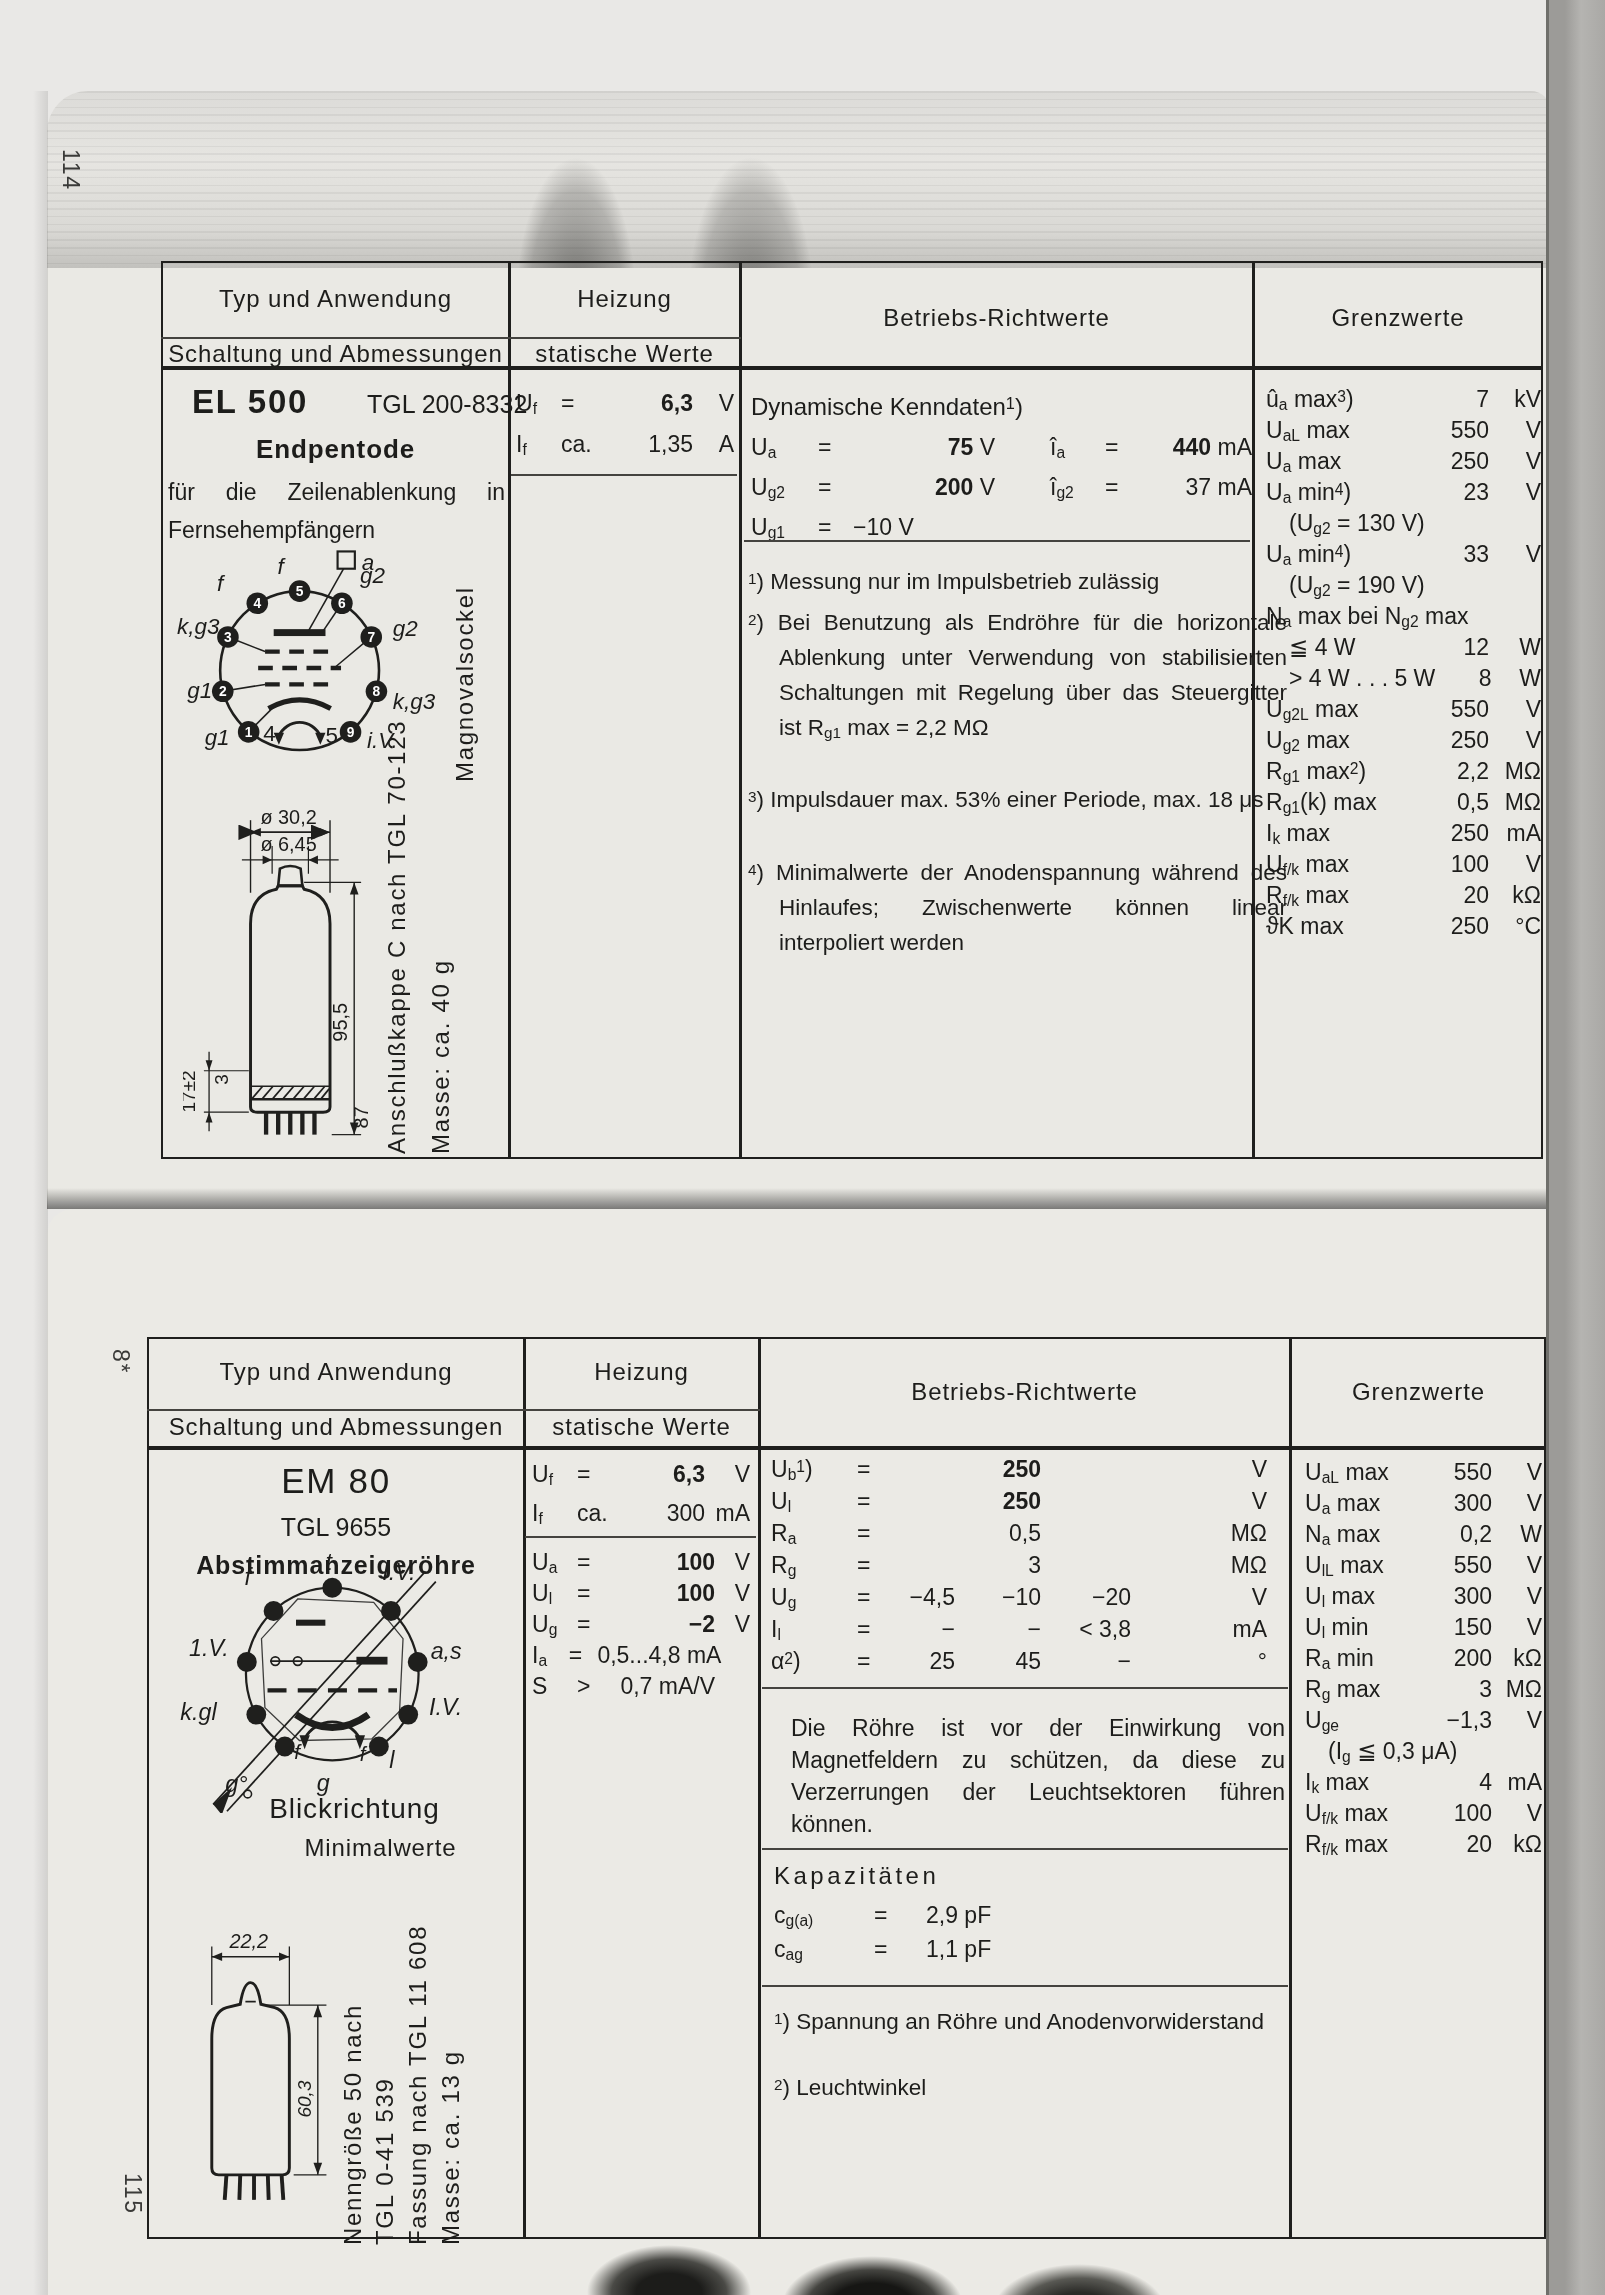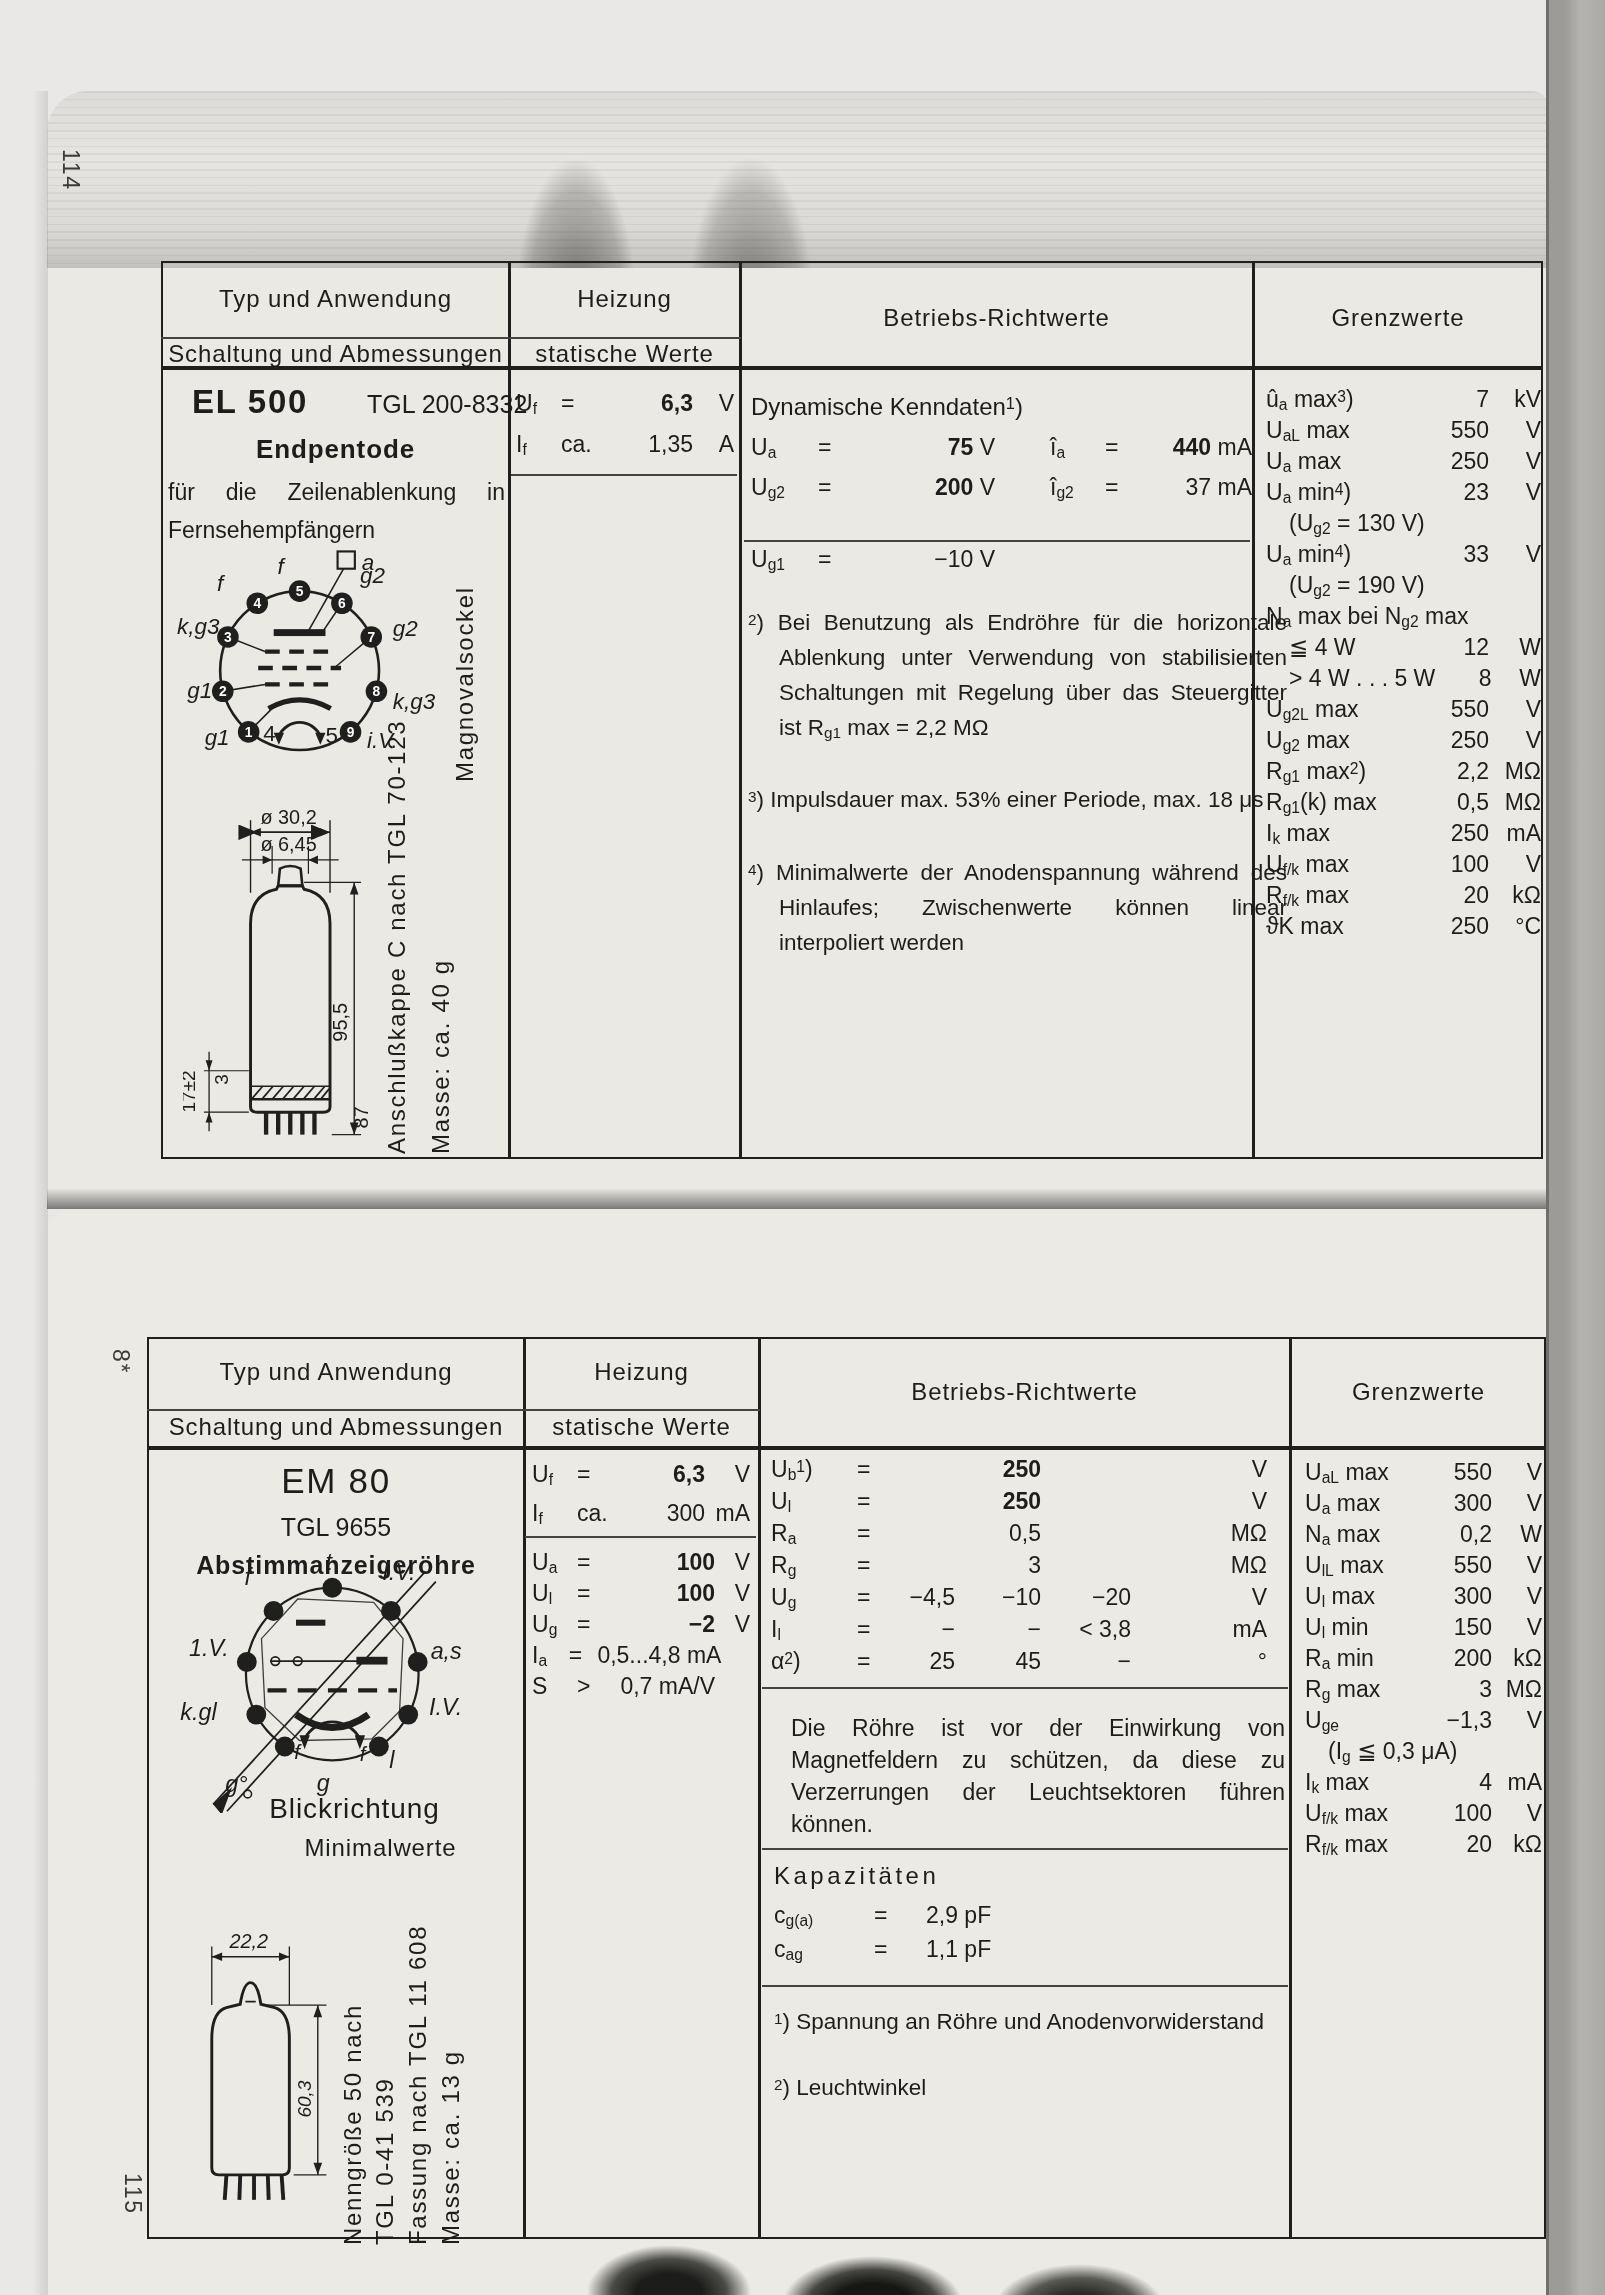--- a/index.html
+++ b/index.html
@@ -221,40 +221,43 @@
 
       <div class="hrow" style="height:40px;">
         <div class="hl" style="width:67px;">U<sub>g2</sub></div>
         <div class="hl" style="width:35px;">=</div>
         <div class="hl" style="flex:1;text-align:right;"><b>200</b> V</div>
       </div>
 
       <div class="hrow" style="height:40px;">
         <div class="hl" style="width:67px;">U<sub>g1</sub></div>
         <div class="hl" style="width:35px;">=</div>
-        <div class="hl" style="flex:1;text-align:right;margin-top:32px;">−10 V</div>
+        <div class="hl" style="flex:1;">−10 V</div>
       </div>
     </div>
   <div class="abs" style="left:1050px;top:434px;width:202px;">
 
       <div class="hrow" style="height:40px;">
         <div class="hl" style="width:55px;">î<sub>a</sub></div>
         <div class="hl" style="width:35px;">=</div>
         <div class="hl" style="flex:1;text-align:right;"><b>440</b> mA</div>
       </div>
 
       <div class="hrow" style="height:40px;">
         <div class="hl" style="width:55px;">î<sub>g2</sub></div>
         <div class="hl" style="width:35px;">=</div>
         <div class="hl" style="flex:1;text-align:right;">37 mA</div>
       </div>
     </div>
   <div class="abs rule" style="left:744px;top:540px;width:506px;height:1.7px;"></div>
 
   <div class="abs" style="left:748px;top:561px;width:508px;"></div>
+  <div class="abs fn" style="left:748px;top:561px;width:508px;">
+    <span><sup>1</sup>)</span> <span>Messung nur im Impulsbetrieb zulässig</span>
+  </div>
   <div class="abs fn" style="left:748px;top:602px;width:508px;">
     <span><sup>2</sup>)</span> <span>Bei Benutzung als Endröhre für die horizontale Ablenkung unter Verwendung von stabilisierten Schaltungen mit Regelung über das Steuergitter ist R<sub>g1</sub> max = 2,2 MΩ</span>
   </div>
   <div class="abs fn" style="left:748px;top:779px;width:508px;">
     <span><sup>3</sup>)</span> <span>Impulsdauer max. 53% einer Periode, max. 18 μs</span>
   </div>
   <div class="abs fn" style="left:748px;top:852px;width:508px;">
     <span><sup>4</sup>)</span> <span>Minimalwerte der Anodenspannung während des Hinlaufes; Zwischenwerte können linear interpoliert werden</span>
   </div>
 

